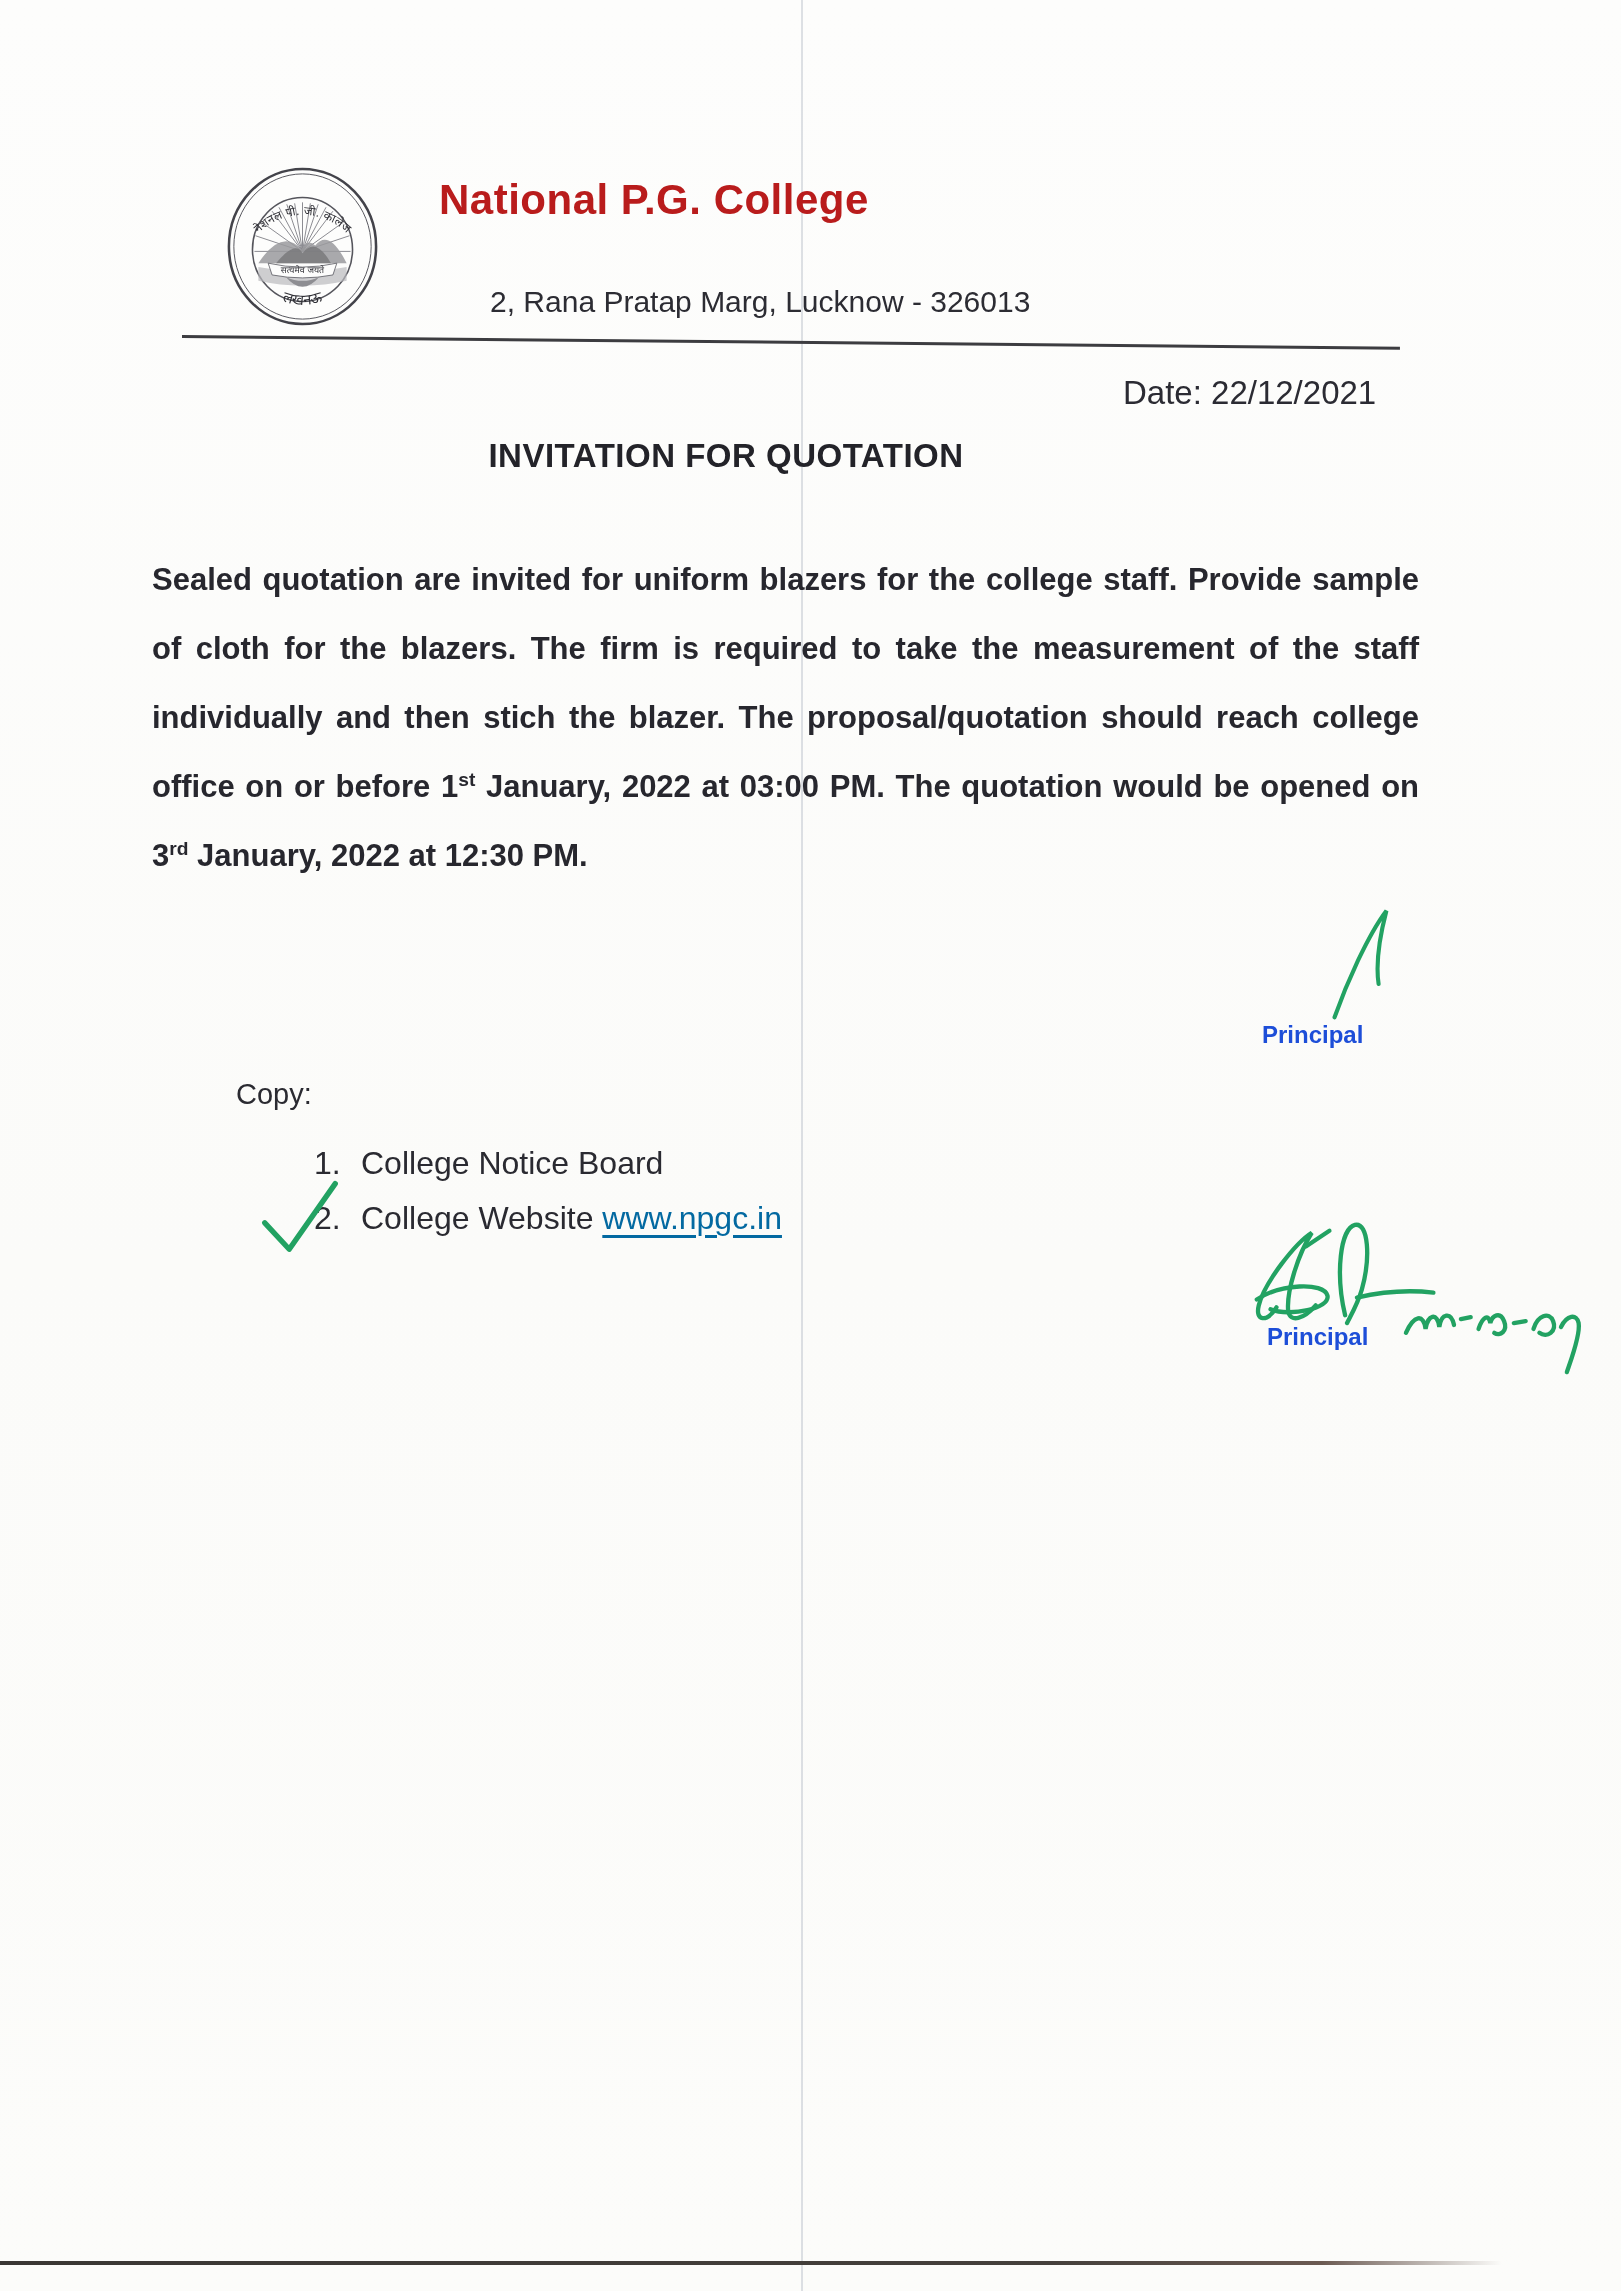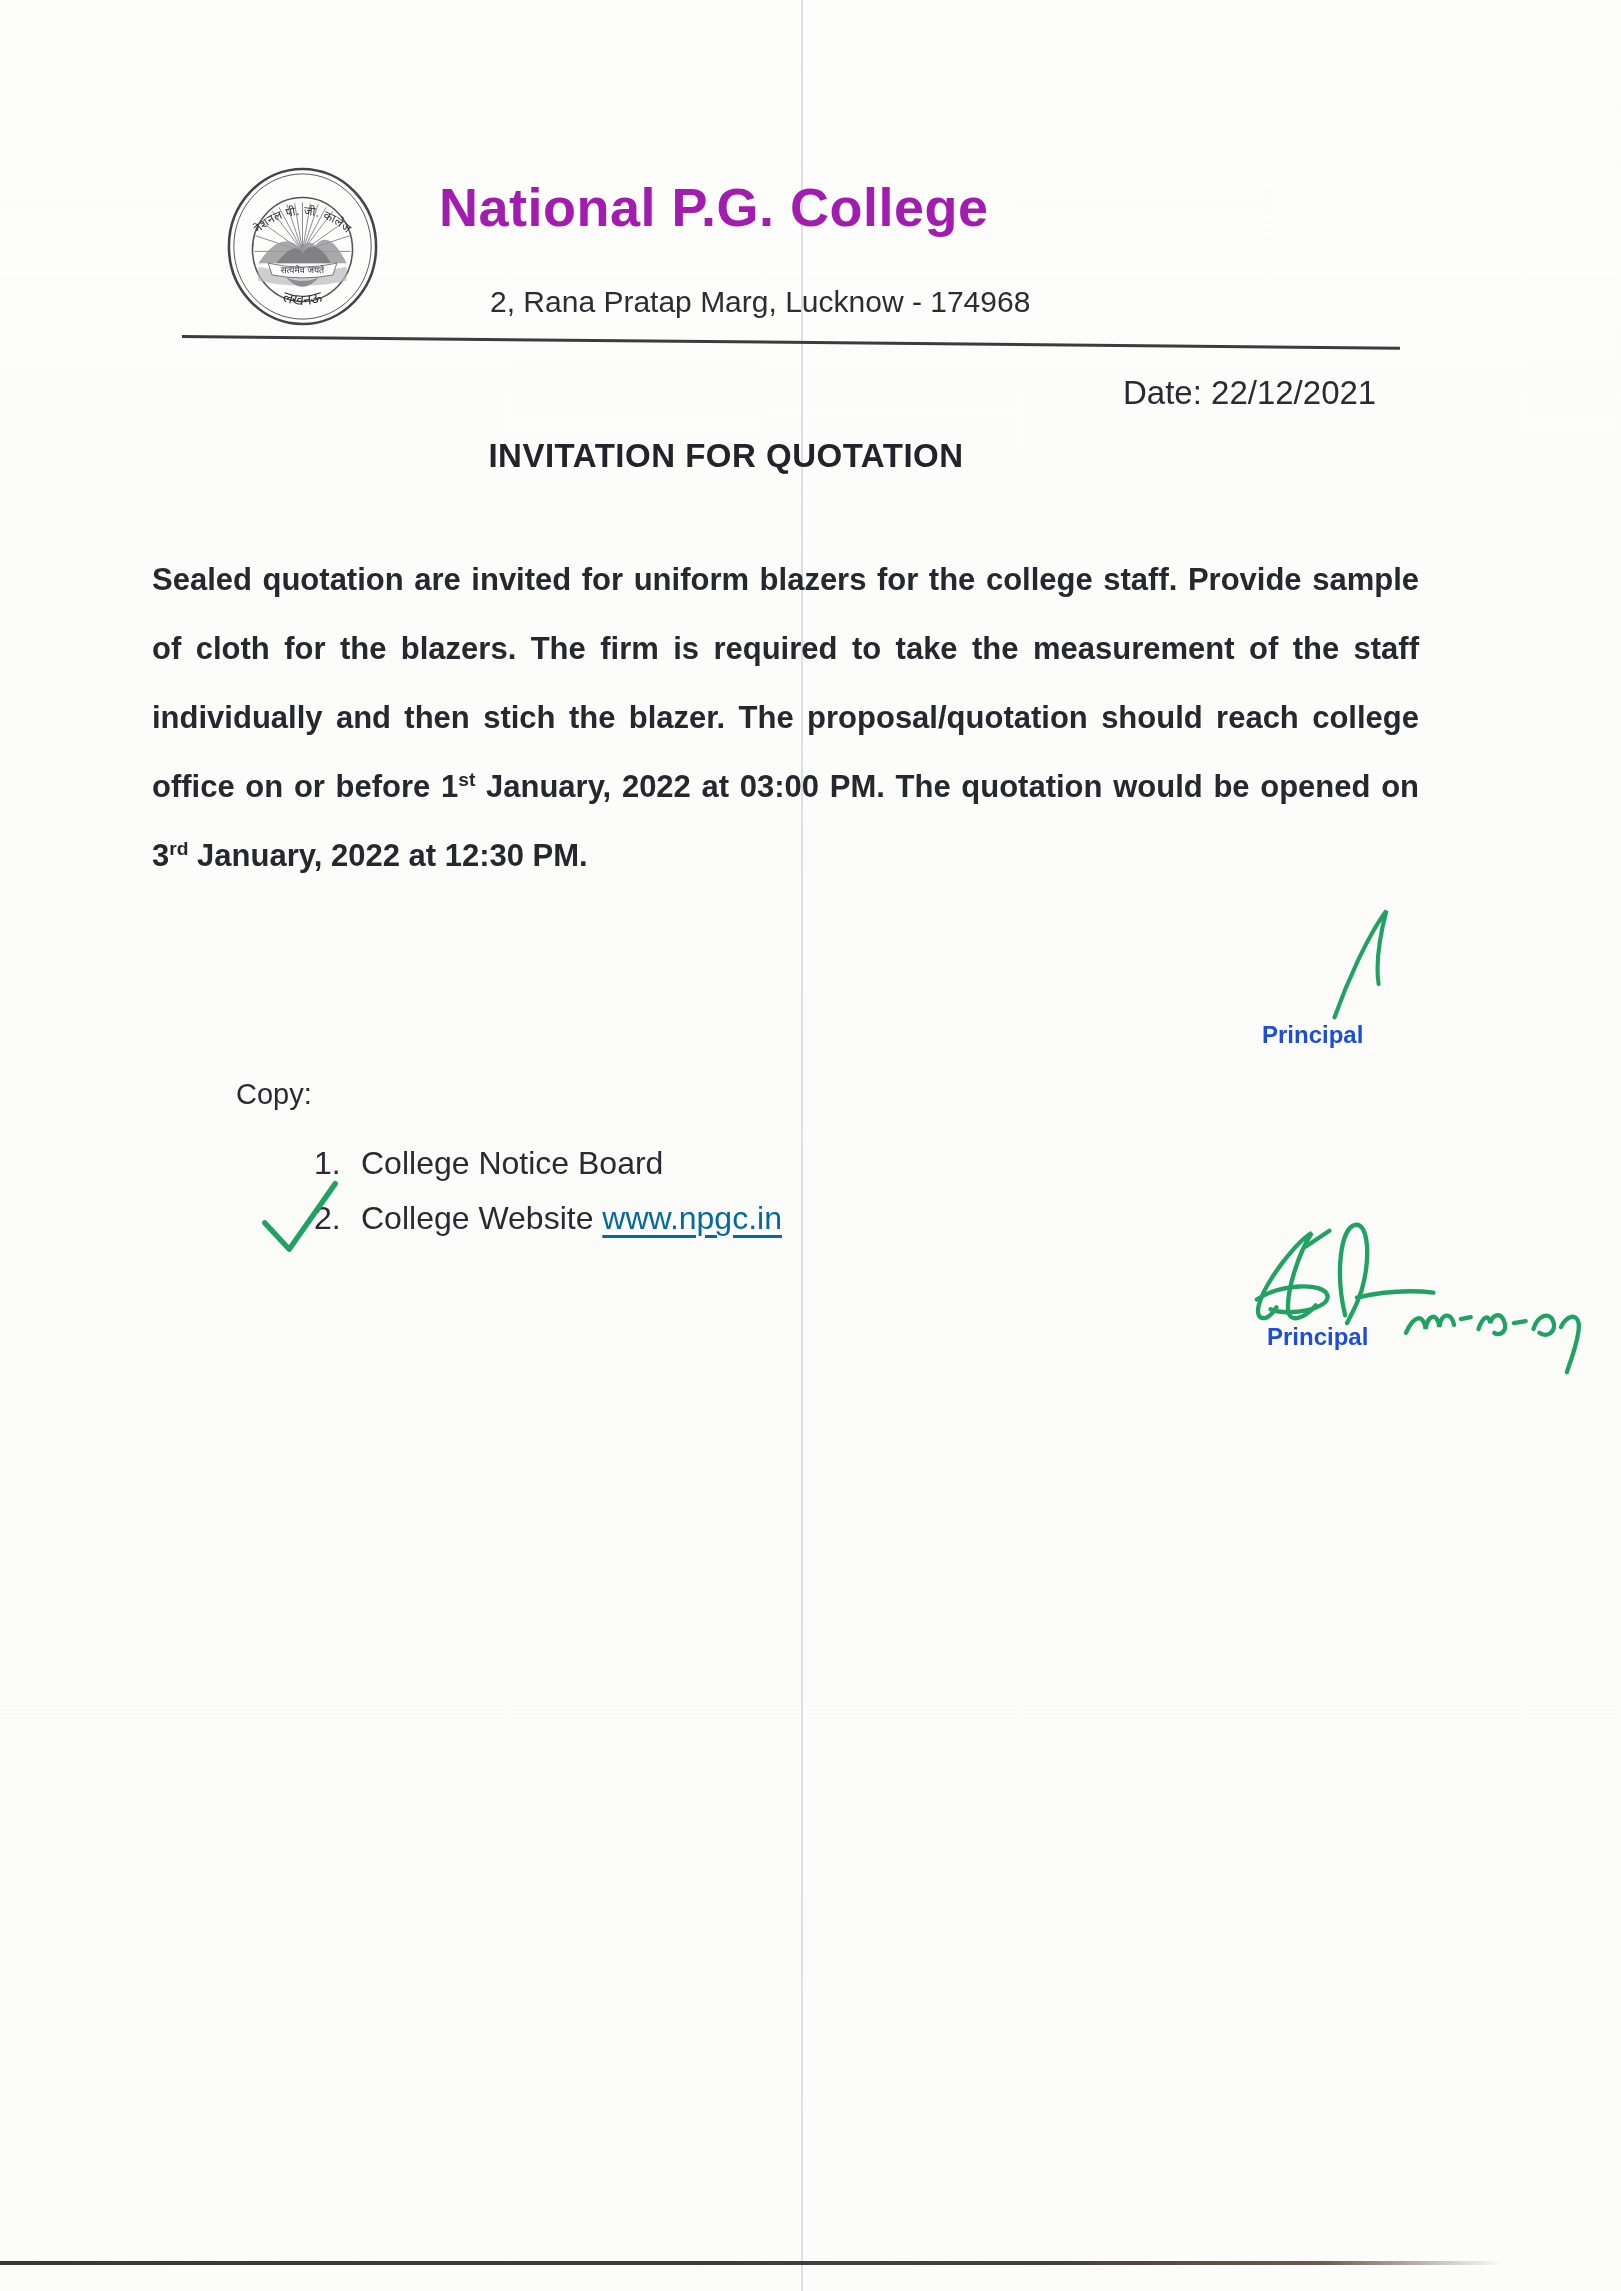--- a/index.html
+++ b/index.html
@@ -7,21 +7,21 @@
     width:1621px;height:2292px;position:relative;overflow:hidden;
     background:#fcfcfa;
     font-family:"Liberation Sans","DejaVu Sans",sans-serif;
     color:#2a2a31;
   }
   .page{position:absolute;inset:0;background:linear-gradient(180deg,#fdfdfc 0%,#fbfbf9 55%,#fcfcfa 100%);}
   .crease{position:absolute;left:801px;top:0;width:2px;height:2292px;background:rgba(168,176,190,0.38);}
   .scan-edge{position:absolute;left:0;top:2261px;width:1502px;height:3.9px;
     background:linear-gradient(90deg,#3a3734 0%,#45403c 70%,#6b5a52 88%,rgba(120,95,85,0) 100%);}
   .logo-wrap{position:absolute;left:225px;top:165px;width:155px;height:163px;}
-  .college-name{position:absolute;left:439px;top:176px;font-size:54px;font-weight:bold;color:#a21caf;letter-spacing:0.5px;white-space:nowrap;}
+  .college-name{position:absolute;left:439px;top:176px;font-size:42px;font-weight:bold;color:#b91c1c;letter-spacing:0.5px;white-space:nowrap;}
   .address{position:absolute;left:490px;top:285px;font-size:30px;color:#2c2c33;white-space:nowrap;}
   .header-rule{position:absolute;left:182px;top:335px;width:1218px;height:2.9px;background:#3c3c40;transform:rotate(0.55deg);transform-origin:left center;}
   .date-line{position:absolute;left:1123px;top:374px;font-size:33px;color:#2b2b33;white-space:nowrap;}
   .doc-title{position:absolute;left:0;top:437px;width:1452px;text-align:center;font-size:33px;font-weight:bold;color:#232329;letter-spacing:0.5px;}
   .body-par{position:absolute;left:152px;top:545px;width:1267px;margin:0;
     font-size:31px;line-height:69px;text-align:justify;color:#27272e;font-weight:bold;}
   .body-par sup{font-size:0.62em;line-height:0;vertical-align:super;}
   .sig-block-label{position:absolute;font-size:24px;font-weight:bold;color:#1d4ed8;white-space:nowrap;}
   .principal-1{left:1262px;top:1021px;}
   .principal-2{left:1267px;top:1323px;}
@@ -80,21 +80,21 @@
     <text font-size="12" fill="#2e2e34">
       <textPath href="#arcTop" startOffset="50%" text-anchor="middle">नेशनल पी. जी. कालेज</textPath>
     </text>
     <text font-size="15" fill="#2e2e34">
       <textPath href="#arcBottom" startOffset="50%" text-anchor="middle">लखनऊ</textPath>
     </text>
   </svg>
 </div>
 
 <div class="college-name">National P.G. College</div>
-<div class="address">2, Rana Pratap Marg, Lucknow - 174968</div>
+<div class="address">2, Rana Pratap Marg, Lucknow - 326013</div>
 <div class="header-rule"></div>
 
 <div class="date-line">Date: 22/12/2021</div>
 
 <div class="doc-title">INVITATION FOR QUOTATION</div>
 
 <p class="body-par"><span>Sealed quotation are invited for uniform blazers for the college staff. Provide sample of cloth for the blazers. The firm is required to take the measurement of the staff individually and then stich the blazer. The proposal/quotation should reach college office on or before 1</span><sup>st</sup><span> January, 2022 at 03:00 PM. The quotation would be opened on 3</span><sup>rd</sup><span> January, 2022 at 12:30 PM.</span></p>
 
 <svg class="ink" style="left:1311px;top:894px;" width="98" height="137" viewBox="0 0 100 140">
   <path d="M 24,126 C 36,92 58,42 77,17 C 70,44 66,72 69,92" fill="none" stroke="#22a262" stroke-width="4.2" stroke-linecap="round"></path>

